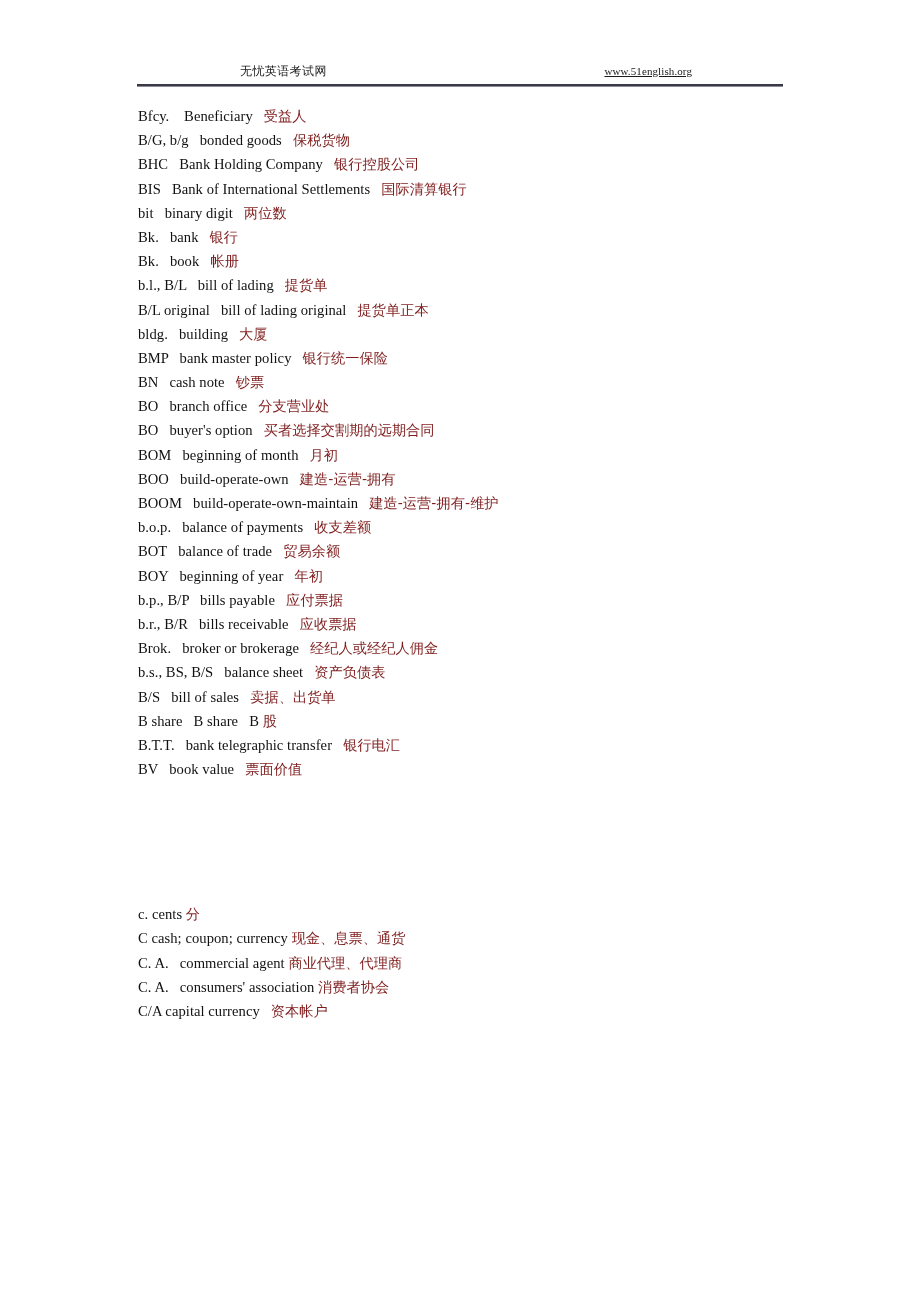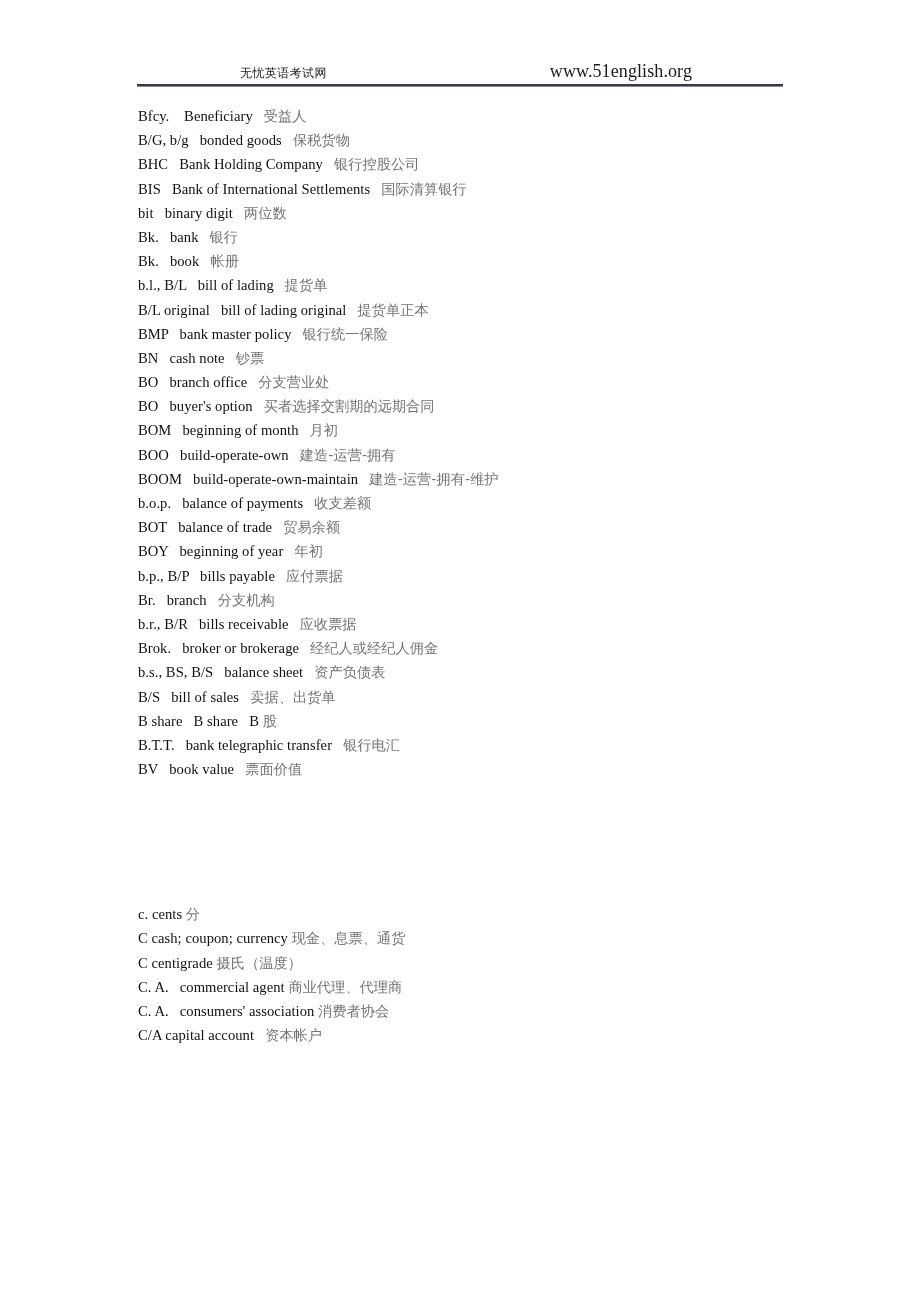--- a/index.html
+++ b/index.html
@@ -44,23 +44,24 @@
   }
   .header-left {
     margin-left: 103px;
     letter-spacing: 0.4px;
     font-family: "DejaVu Sans", "Liberation Sans", sans-serif;
     font-size: 12px;
   }
   .header-right {
     margin-left: auto;
     margin-right: 91px;
-    font-size: 18px;
+    font-size: 11px;
     letter-spacing: 0.1px;
     white-space: nowrap;
+    text-decoration: underline;
   }
   .header-rule {
     position: absolute;
     left: 0;
     top: 24px;
     width: 646px;
     height: 0;
     border-top: 2px solid #3a3a46;
     border-bottom: 1px solid #8d8d98;
   }
@@ -76,21 +77,21 @@
     font-size: 14.6px;
     line-height: 24.2px;
     height: 24.2px;
     white-space: pre;
     color: #111111;
     letter-spacing: 0.05px;
   }
   .entry .zh {
     font-family: "DejaVu Sans", "Liberation Sans", sans-serif;
     font-size: 14.2px;
-    color: #737373;
+    color: #7f1d1d;
   }
   .section-gap {
     height: 121px;
   }
 </style>
 </head>
 <body>
 
 <div class="page">
 
@@ -106,44 +107,43 @@
     <div id="sec-b">
         <div class="entry"><span>Bfcy.    Beneficiary   </span><span class="zh">受益人</span></div>
         <div class="entry"><span>B/G, b/g   bonded goods   </span><span class="zh">保税货物</span></div>
         <div class="entry"><span>BHC   Bank Holding Company   </span><span class="zh">银行控股公司</span></div>
         <div class="entry"><span>BIS   Bank of International Settlements   </span><span class="zh">国际清算银行</span></div>
         <div class="entry"><span>bit   binary digit   </span><span class="zh">两位数</span></div>
         <div class="entry"><span>Bk.   bank   </span><span class="zh">银行</span></div>
         <div class="entry"><span>Bk.   book   </span><span class="zh">帐册</span></div>
         <div class="entry"><span>b.l., B/L   bill of lading   </span><span class="zh">提货单</span></div>
         <div class="entry"><span>B/L original   bill of lading original   </span><span class="zh">提货单正本</span></div>
+        <div class="entry"><span>bldg.   building   </span><span class="zh">大厦</span></div>
         <div class="entry"><span>BMP   bank master policy   </span><span class="zh">银行统一保险</span></div>
         <div class="entry"><span>BN   cash note   </span><span class="zh">钞票</span></div>
         <div class="entry"><span>BO   branch office   </span><span class="zh">分支营业处</span></div>
         <div class="entry"><span>BO   buyer's option   </span><span class="zh">买者选择交割期的远期合同</span></div>
         <div class="entry"><span>BOM   beginning of month   </span><span class="zh">月初</span></div>
         <div class="entry"><span>BOO   build-operate-own   </span><span class="zh">建造-运营-拥有</span></div>
         <div class="entry"><span>BOOM   build-operate-own-maintain   </span><span class="zh">建造-运营-拥有-维护</span></div>
         <div class="entry"><span>b.o.p.   balance of payments   </span><span class="zh">收支差额</span></div>
         <div class="entry"><span>BOT   balance of trade   </span><span class="zh">贸易余额</span></div>
         <div class="entry"><span>BOY   beginning of year   </span><span class="zh">年初</span></div>
         <div class="entry"><span>b.p., B/P   bills payable   </span><span class="zh">应付票据</span></div>
-        <div class="entry"><span>Br.   branch   </span><span class="zh">分支机构</span></div>
         <div class="entry"><span>b.r., B/R   bills receivable   </span><span class="zh">应收票据</span></div>
         <div class="entry"><span>Brok.   broker or brokerage   </span><span class="zh">经纪人或经纪人佣金</span></div>
         <div class="entry"><span>b.s., BS, B/S   balance sheet   </span><span class="zh">资产负债表</span></div>
         <div class="entry"><span>B/S   bill of sales   </span><span class="zh">卖据、出货单</span></div>
         <div class="entry"><span>B share   B share   B </span><span class="zh">股</span></div>
         <div class="entry"><span>B.T.T.   bank telegraphic transfer   </span><span class="zh">银行电汇</span></div>
         <div class="entry"><span>BV   book value   </span><span class="zh">票面价值</span></div>
       </div>
     <div class="section-gap"></div>
     <div id="sec-c">
         <div class="entry"><span>c. cents </span><span class="zh">分</span></div>
         <div class="entry"><span>C cash; coupon; currency </span><span class="zh">现金、息票、通货</span></div>
-        <div class="entry"><span>C centigrade </span><span class="zh">摄氏（温度）</span></div>
         <div class="entry"><span>C. A.   commercial agent </span><span class="zh">商业代理、代理商</span></div>
         <div class="entry"><span>C. A.   consumers' association </span><span class="zh">消费者协会</span></div>
-        <div class="entry"><span>C/A capital account   </span><span class="zh">资本帐户</span></div>
+        <div class="entry"><span>C/A capital currency   </span><span class="zh">资本帐户</span></div>
       </div>
   </div>
 
 </div>
 
 </body></html>

